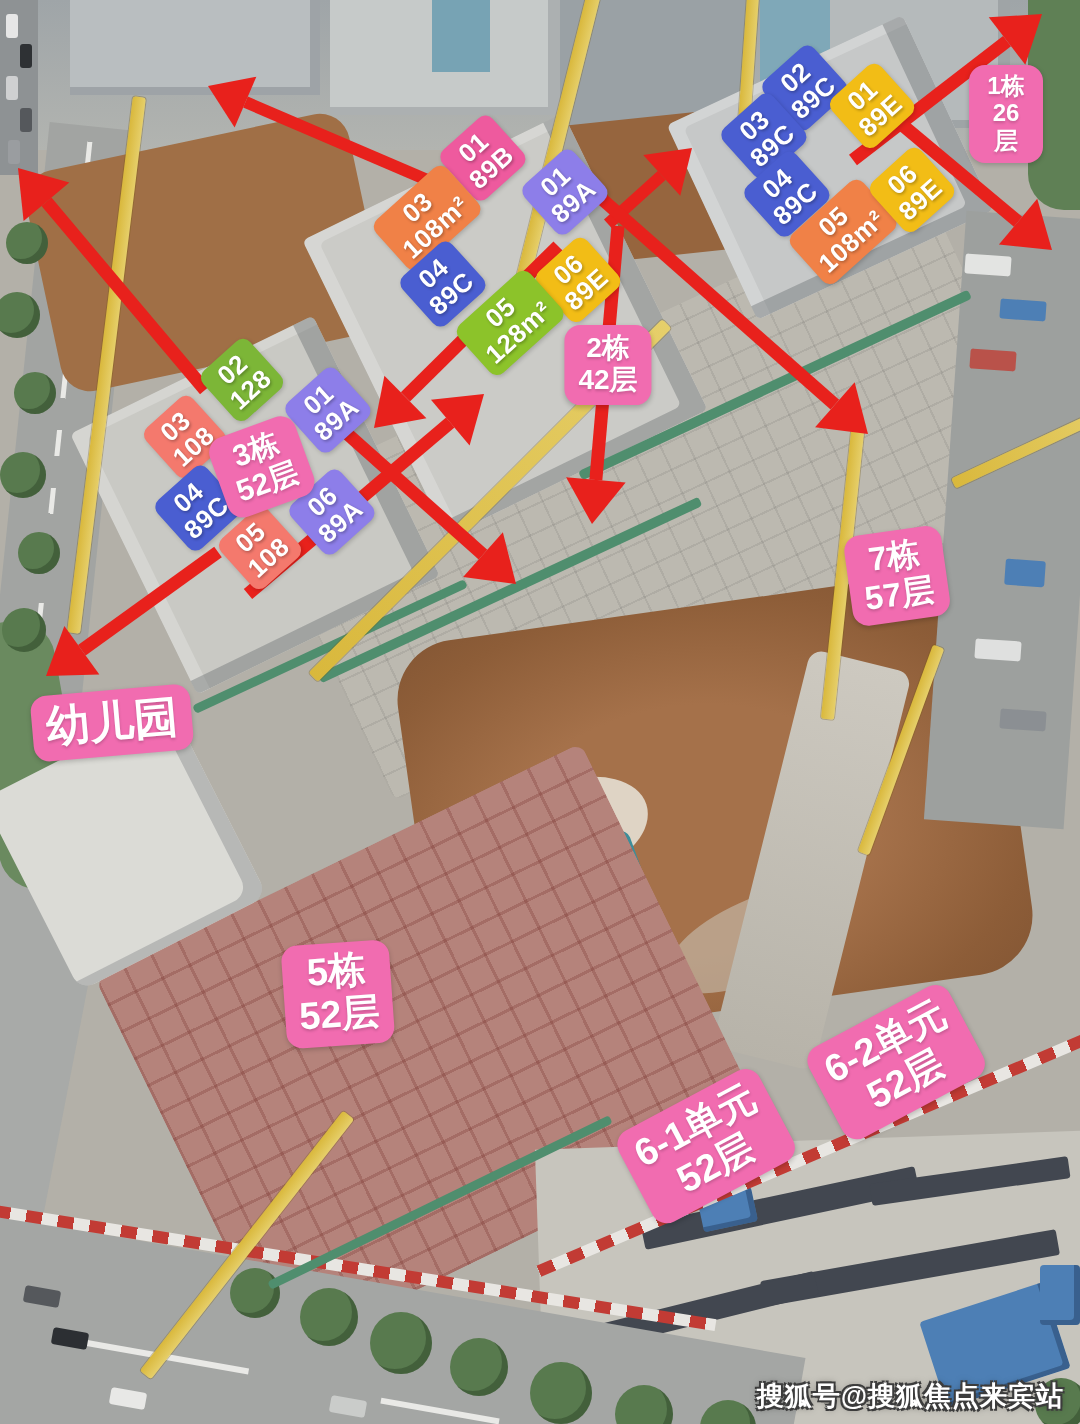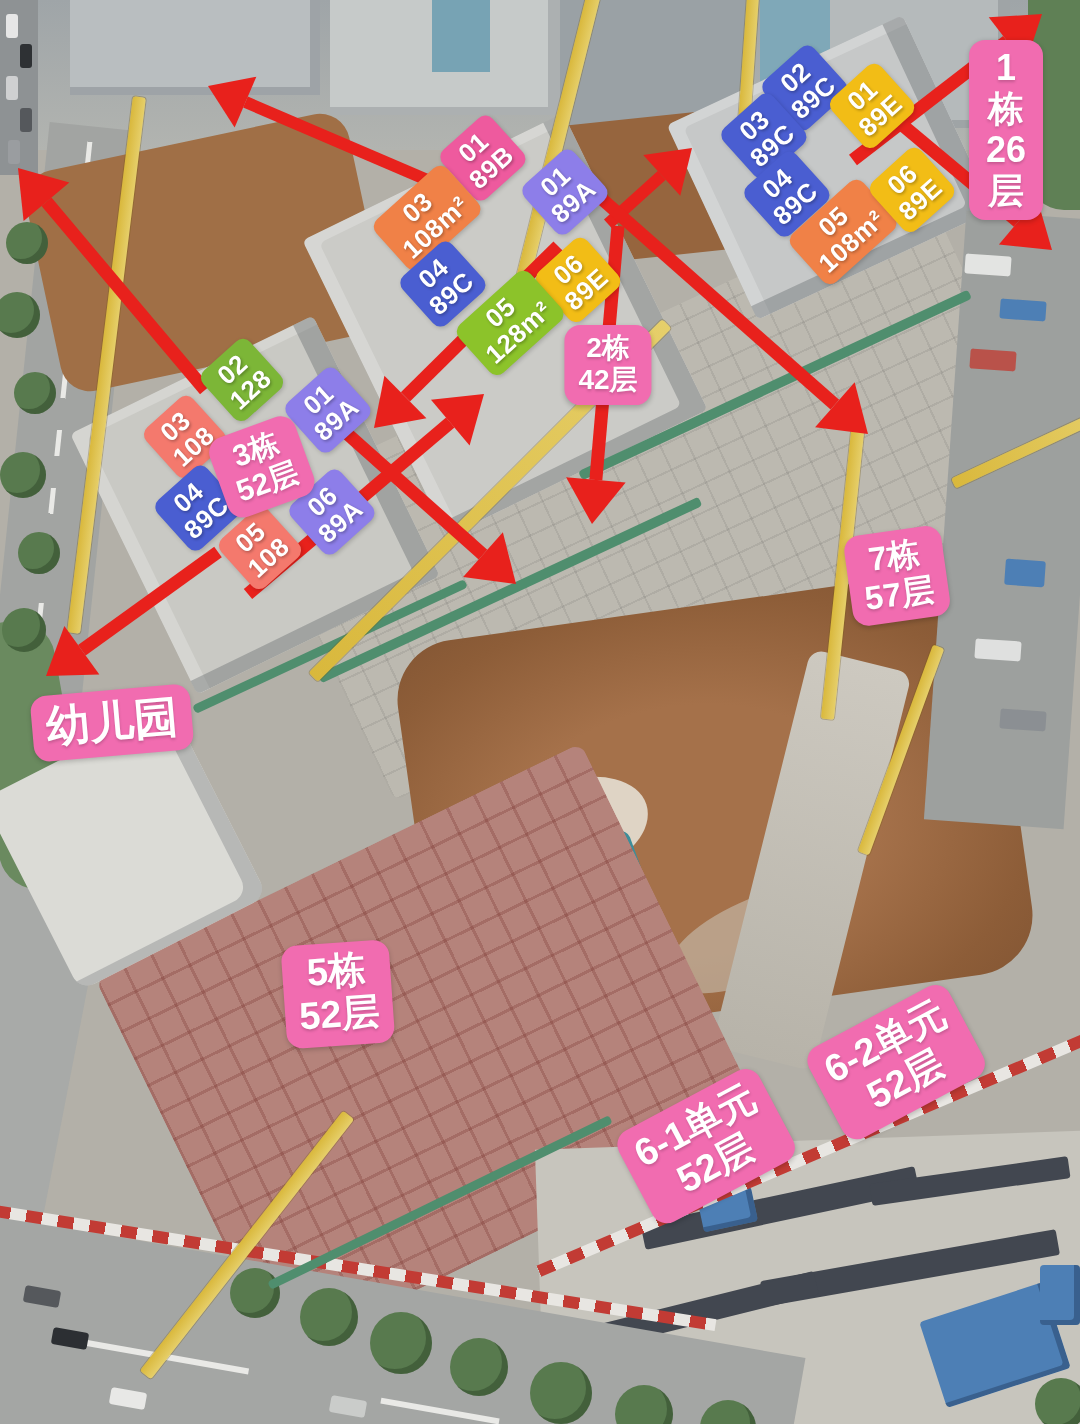--- a/index.html
+++ b/index.html
@@ -276,21 +276,21 @@
       <div class="ubadge" style="left: 332px; top: 512px; background: rgb(141, 126, 233); transform: translate(-50%, -50%) rotate(-42deg);">
         <div>06</div>
         <div>89A</div>
       </div>
       <div class="ubadge" style="left: 260px; top: 548px; background: rgb(244, 121, 109); transform: translate(-50%, -50%) rotate(-42deg);">
         <div>05</div>
         <div>108</div>
       </div>
     </div>
   <div id="label-layer">
-      <div class="plabel" style="left: 1006px; top: 130px; font-size: 36px; background: rgb(241, 108, 176); transform: translate(-50%, -50%) rotate(0deg);">
+      <div class="plabel" style="left: 1006px; top: 114px; font-size: 24px; background: rgb(241, 108, 176); transform: translate(-50%, -50%) rotate(0deg);">
         <div>1栋</div>
         <div>26层</div>
       </div>
       <div class="plabel" style="left: 608px; top: 365px; font-size: 28px; background: rgb(241, 108, 176); transform: translate(-50%, -50%) rotate(0deg);">
         <div>2栋</div>
         <div>42层</div>
       </div>
       <div class="plabel" style="left: 262px; top: 467px; font-size: 30px; background: rgb(241, 108, 176); transform: translate(-50%, -50%) rotate(-20deg);">
         <div>3栋</div>
         <div>52层</div>
@@ -308,13 +308,14 @@
       </div>
       <div class="plabel" style="left: 706px; top: 1146px; font-size: 38px; background: rgb(241, 108, 176); transform: translate(-50%, -50%) rotate(-28deg);">
         <div>6-1单元</div>
         <div>52层</div>
       </div>
       <div class="plabel" style="left: 896px; top: 1062px; font-size: 38px; background: rgb(241, 108, 176); transform: translate(-50%, -50%) rotate(-28deg);">
         <div>6-2单元</div>
         <div>52层</div>
       </div>
     </div>
+  <div class="watermark">搜狐号@搜狐焦点来宾站</div>
 </div>
 
 </body></html>

